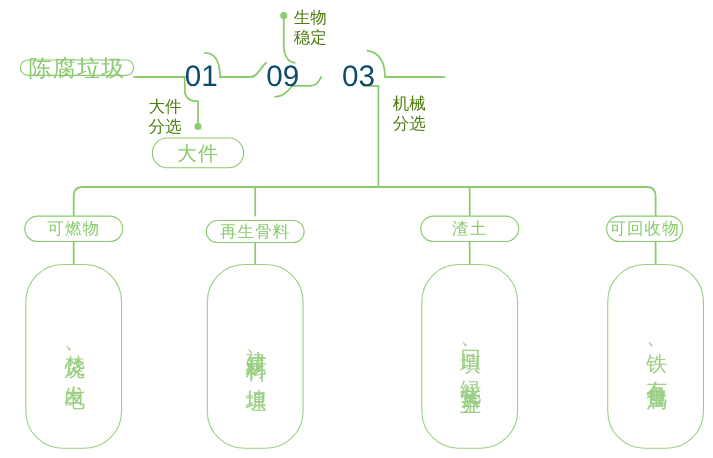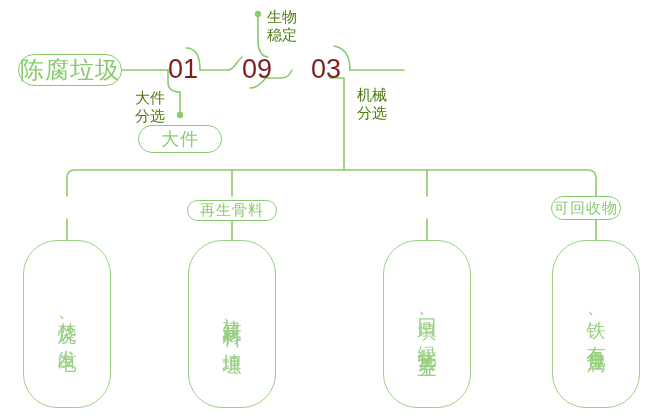--- a/index.html
+++ b/index.html
@@ -42,21 +42,21 @@
     align-items: center;
     justify-content: center;
     letter-spacing: 1px;
     white-space: nowrap;
     background: #ffffff;
   }
 
   
   .stage-num {
     position: absolute;
-    color: #7f1d1d;
+    color: #0c4a6e;
     font-size: 27px;
     font-weight: 300;
     letter-spacing: 0px;
     line-height: 1;
     white-space: nowrap;
   }
 
   
   .annot {
     position: absolute;
@@ -128,21 +128,21 @@
       <path d="M232,170 L232,196"></path>
       <path d="M427,170 L427,196"></path>
 
       <path d="M67,219 L67,240"></path>
       <path d="M232,219 L232,240"></path>
       <path d="M427,219 L427,240"></path>
       <path d="M596,219 L596,240"></path>
     </g>
   </svg>
 
-  <div class="pill" style="left:18px; top:54px; width:104px; height:32px; font-size:24px;">
+  <div class="pill" style="left:18px; top:54px; width:104px; height:15px; font-size:21px;">
     <span>陈腐垃圾</span>
   </div>
 
   <div class="stage-num" style="left:168px; top:56px;">
     <span>01</span>
   </div>
 
   <div class="stage-num" style="left:242px; top:56px;">
     <span>09</span>
   </div>
@@ -163,25 +163,31 @@
 
   <div class="annot" style="left:357px; top:86px;">
     <div>机械</div>
     <div>分选</div>
   </div>
 
   <div class="pill" style="left:138px; top:125px; width:84px; height:28px; font-size:18px;">
     <span>大件</span>
   </div>
 
+  <div class="pill" style="left:22px; top:196px; width:90px; height:24px; font-size:15px;">
+    <span>可燃物</span>
+  </div>
 
   <div class="pill" style="left:187px; top:200px; width:90px; height:21px; font-size:15px;">
     <span>再生骨料</span>
   </div>
 
+  <div class="pill" style="left:382px; top:196px; width:90px; height:24px; font-size:15px;">
+    <span>渣土</span>
+  </div>
 
   <div class="pill" style="left:551px; top:196px; width:70px; height:24px; font-size:15px;">
     <span>可回收物</span>
   </div>
 
   <div class="vbox" style="left:23px; top:240px; width:88px; height:168px;">
     <span class="vtext">焚烧、发电</span>
   </div>
 
   <div class="vbox" style="left:188px; top:240px; width:88px; height:168px;">

